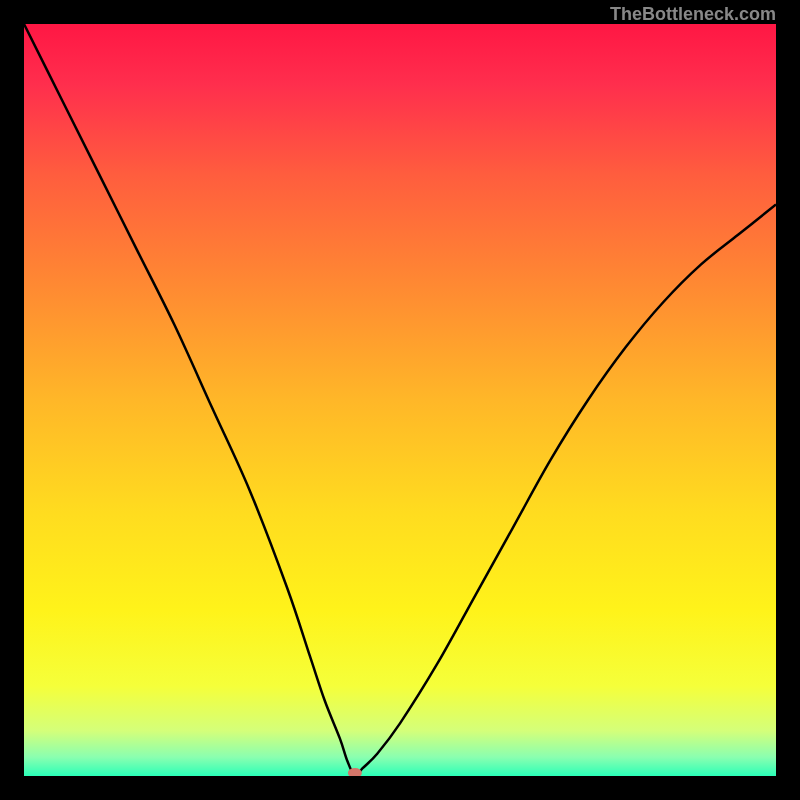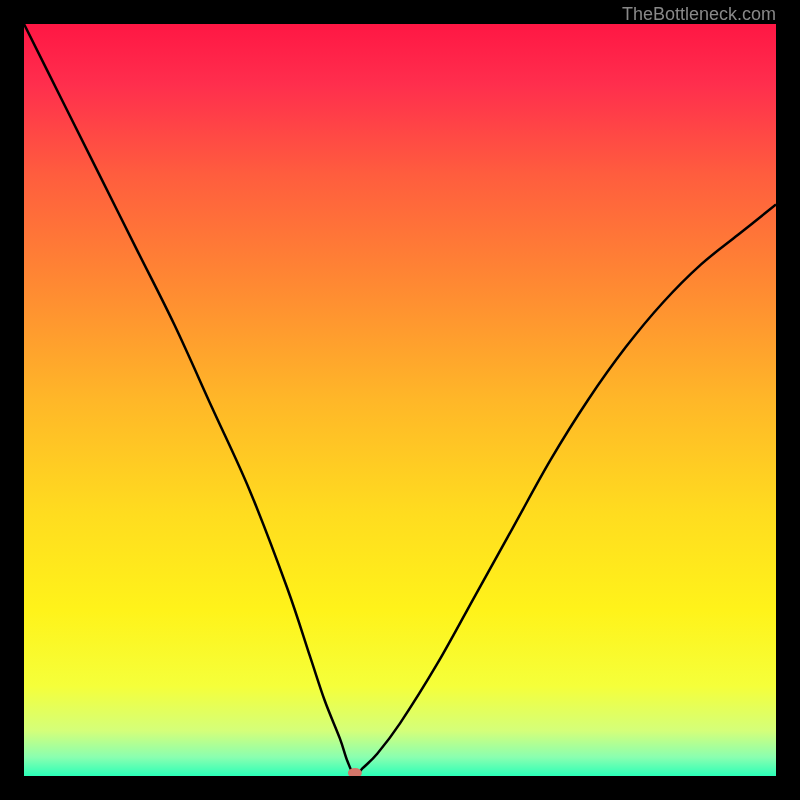--- a/index.html
+++ b/index.html
@@ -1,19 +1,19 @@
 <!DOCTYPE html>
 <html><head>
   <meta charset="utf-8">
   <style>
     * { margin: 0; padding: 0; box-sizing: border-box; }
     body { width: 800px; height: 800px; overflow: hidden; font-family: Arial, sans-serif; }
     .container { width: 800px; height: 800px; position: relative; background: #000; }
     .plot-area { position: absolute; left: 24px; top: 24px; width: 752px; height: 752px; }
-    .watermark { position: absolute; top: 4px; right: 24px; color: #888; font-size: 18px; font-weight: 400; z-index: 10; }
+    .watermark { position: absolute; top: 4px; right: 24px; color: #888; font-size: 18px; font-weight: 700; z-index: 10; }
     svg { display: block; }
   </style>
 </head>
 <body>
 
 <div class="container">
   <div class="watermark">TheBottleneck.com</div>
   <div class="plot-area">
     <svg id="chart-svg" width="752" height="752" viewBox="0 0 752 752">
       <defs>

